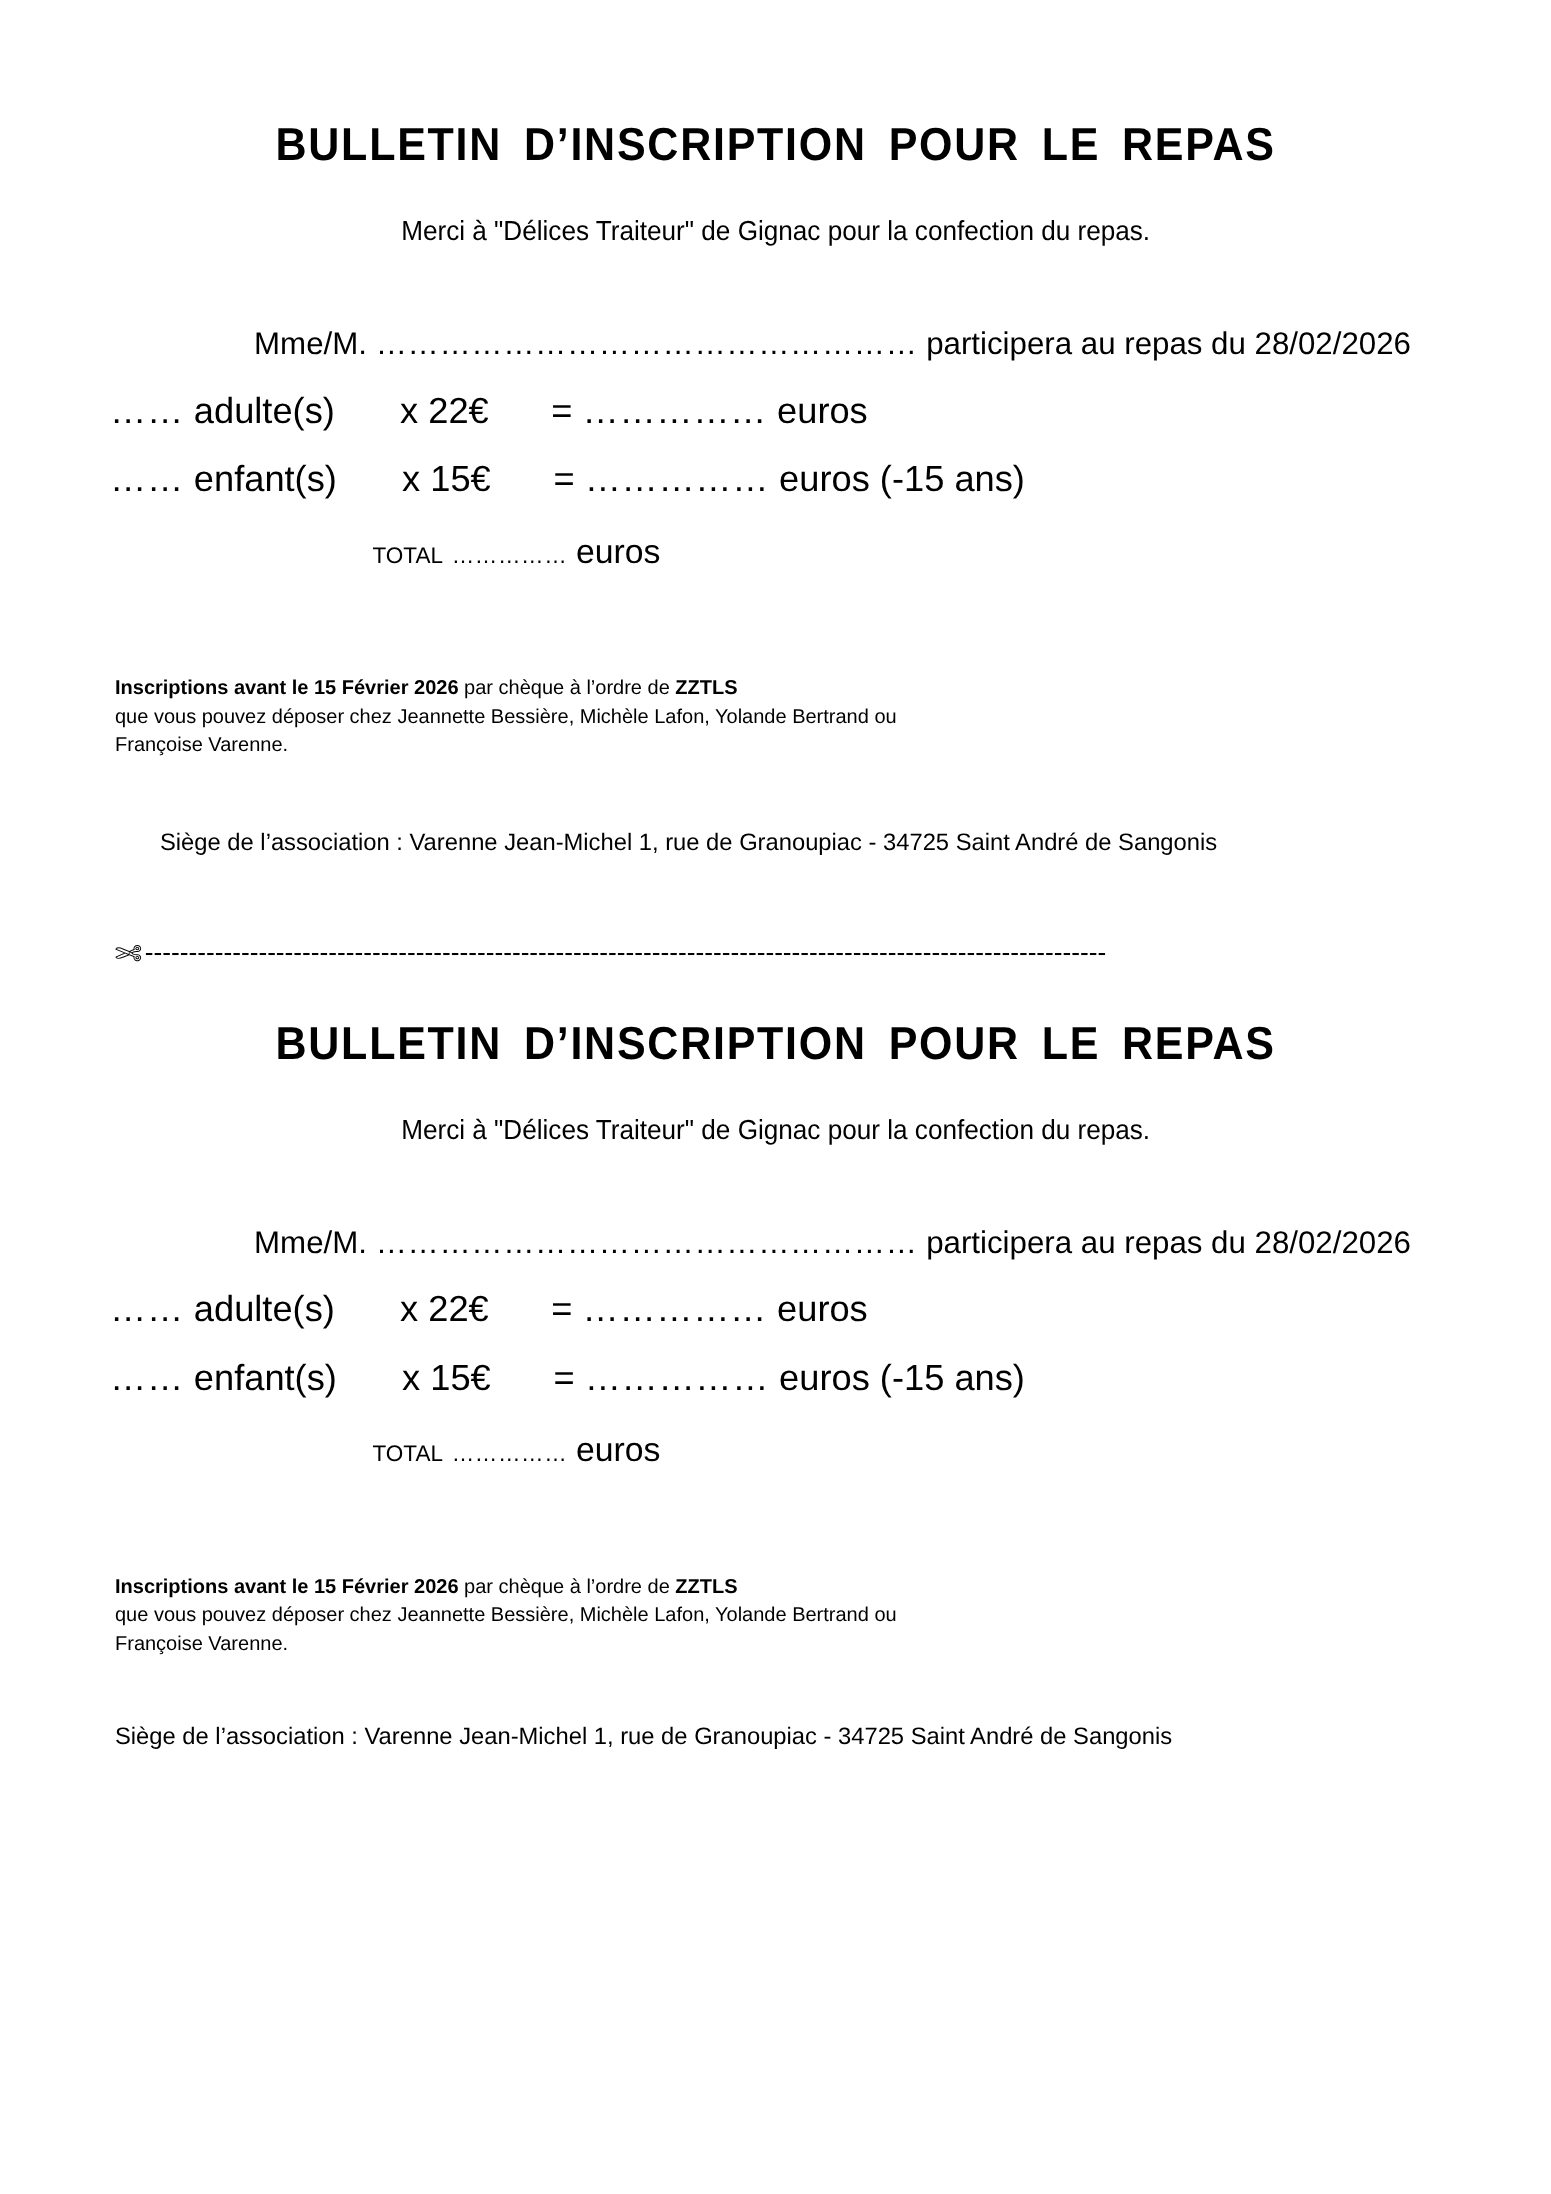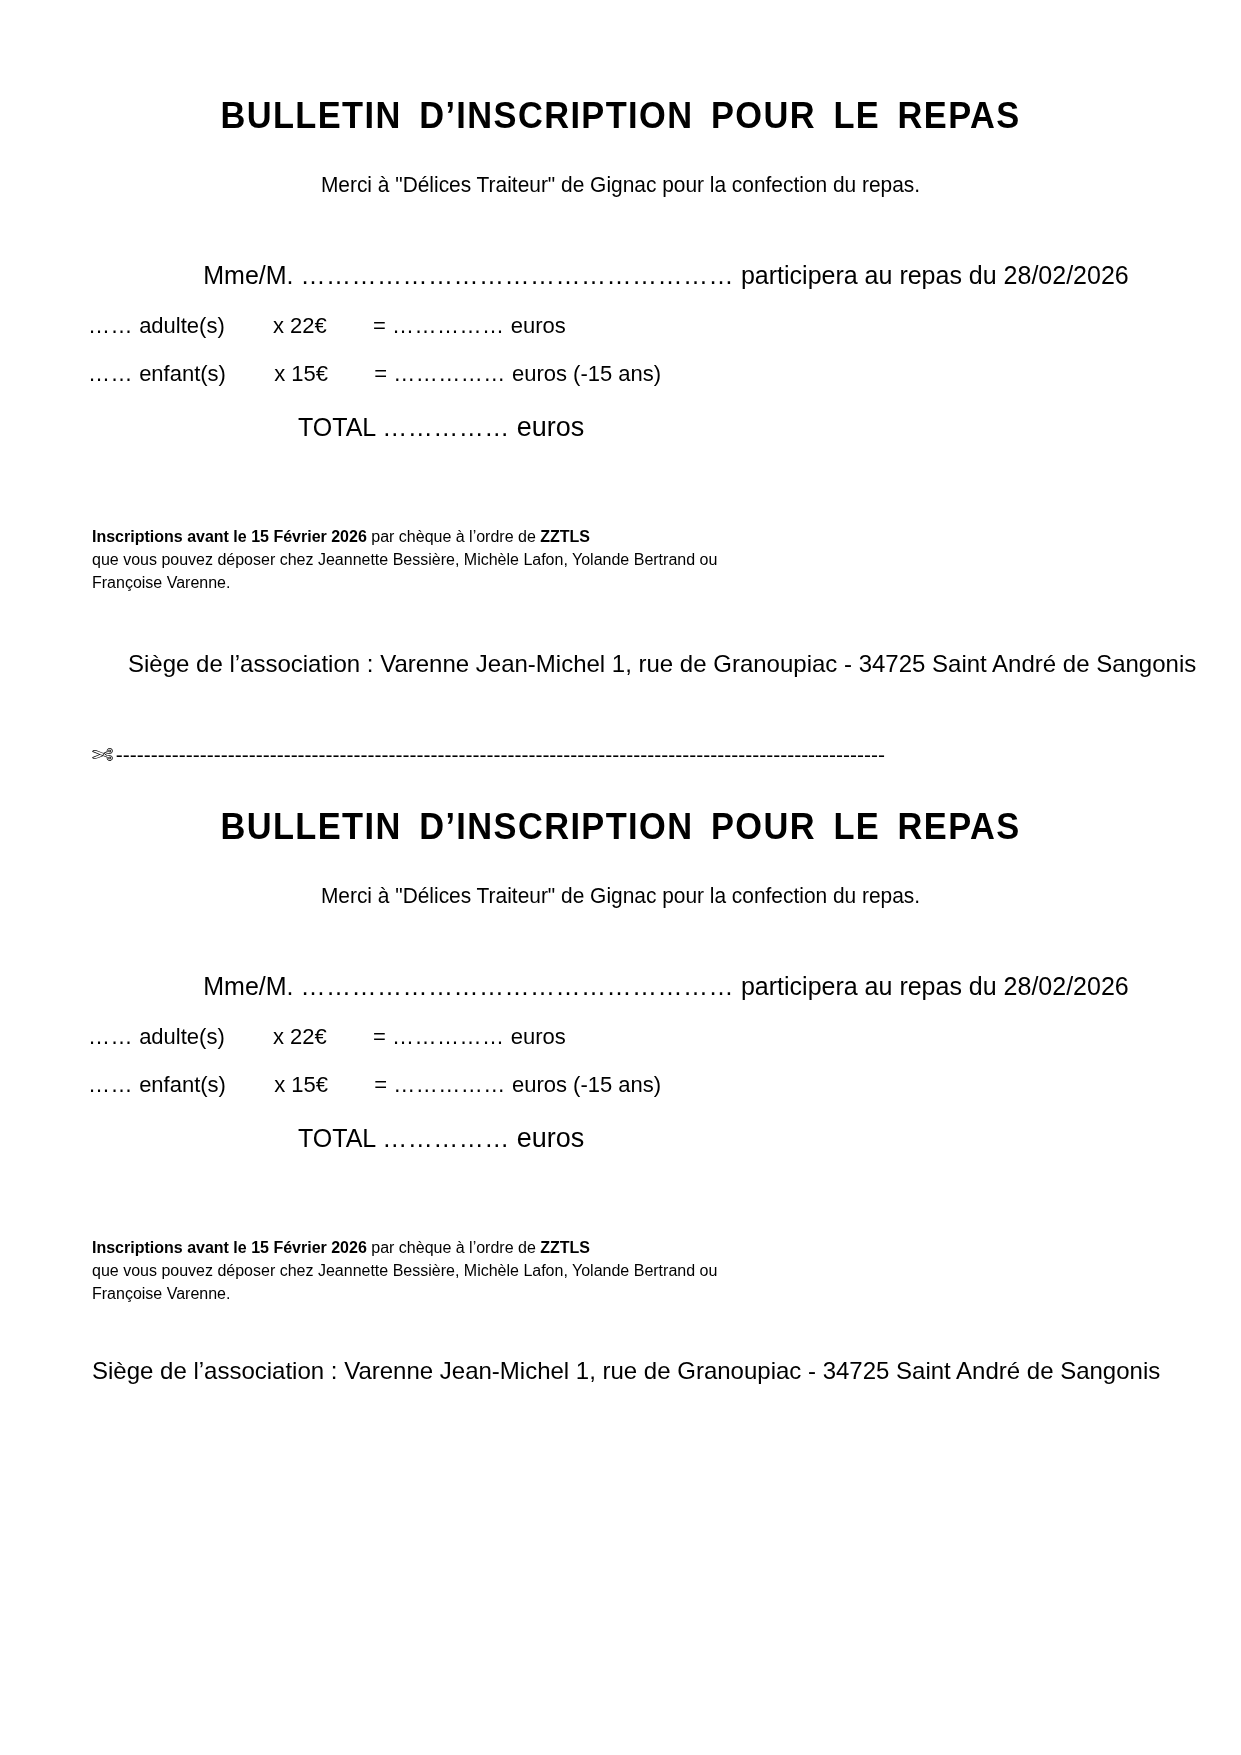--- a/index.html
+++ b/index.html
@@ -51,45 +51,45 @@
     white-space: nowrap;
   }
 
   .line-mme {
     font-size: 25px;
     white-space: nowrap;
     text-align: center;
   }
 
   .row-count {
-    font-size: 22px;
+    font-size: 29px;
     white-space: nowrap;
   }
 
   .row-total {
     font-size: 25px;
     white-space: nowrap;
   }
   .row-total .tot-word {
-    font-size: 25px;
+    font-size: 18px;
   }
   .row-total .tot-euros {
     font-size: 27px;
   }
 
   .para {
     font-size: 16px;
   }
   .para b {
     font-weight: bold;
     font-family: "Liberation Sans Narrow", "Liberation Sans", sans-serif;
   }
 
   .footer {
-    font-size: 24px;
+    font-size: 19px;
   }
 
   
   .cutline {
     position: relative;
     height: 30px;
     display: flex;
     align-items: center;
   }
   .scissors {

